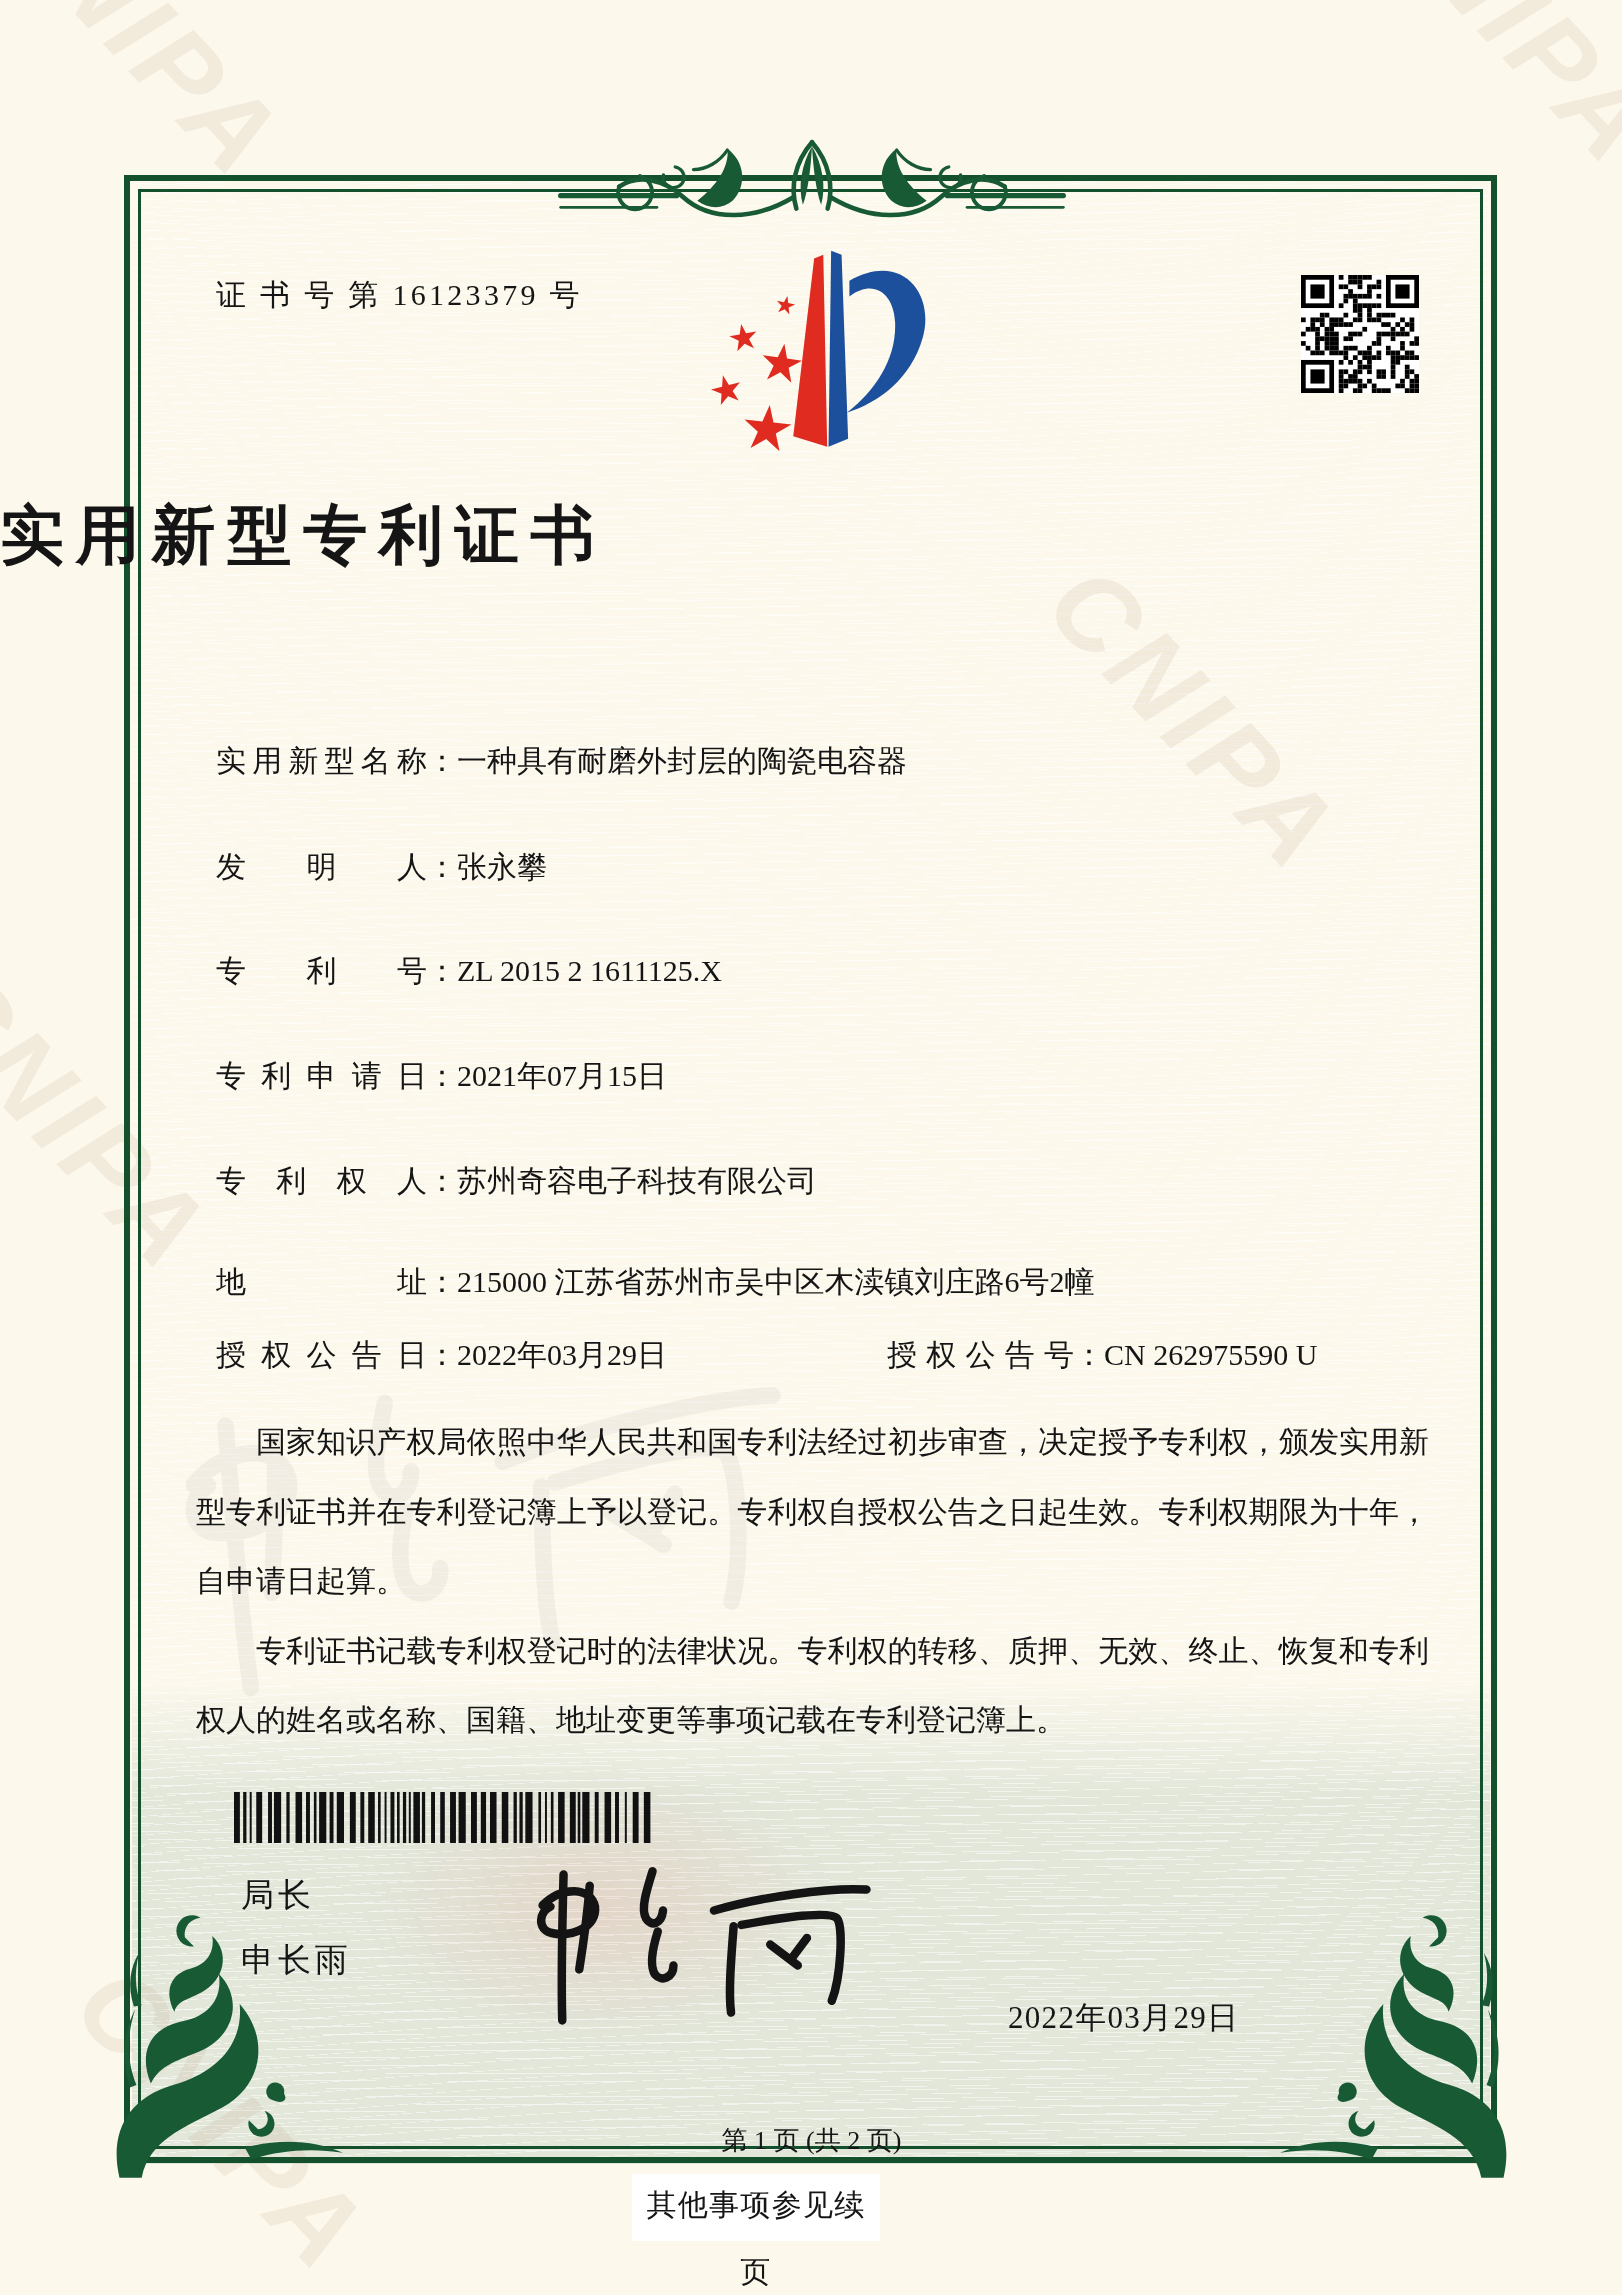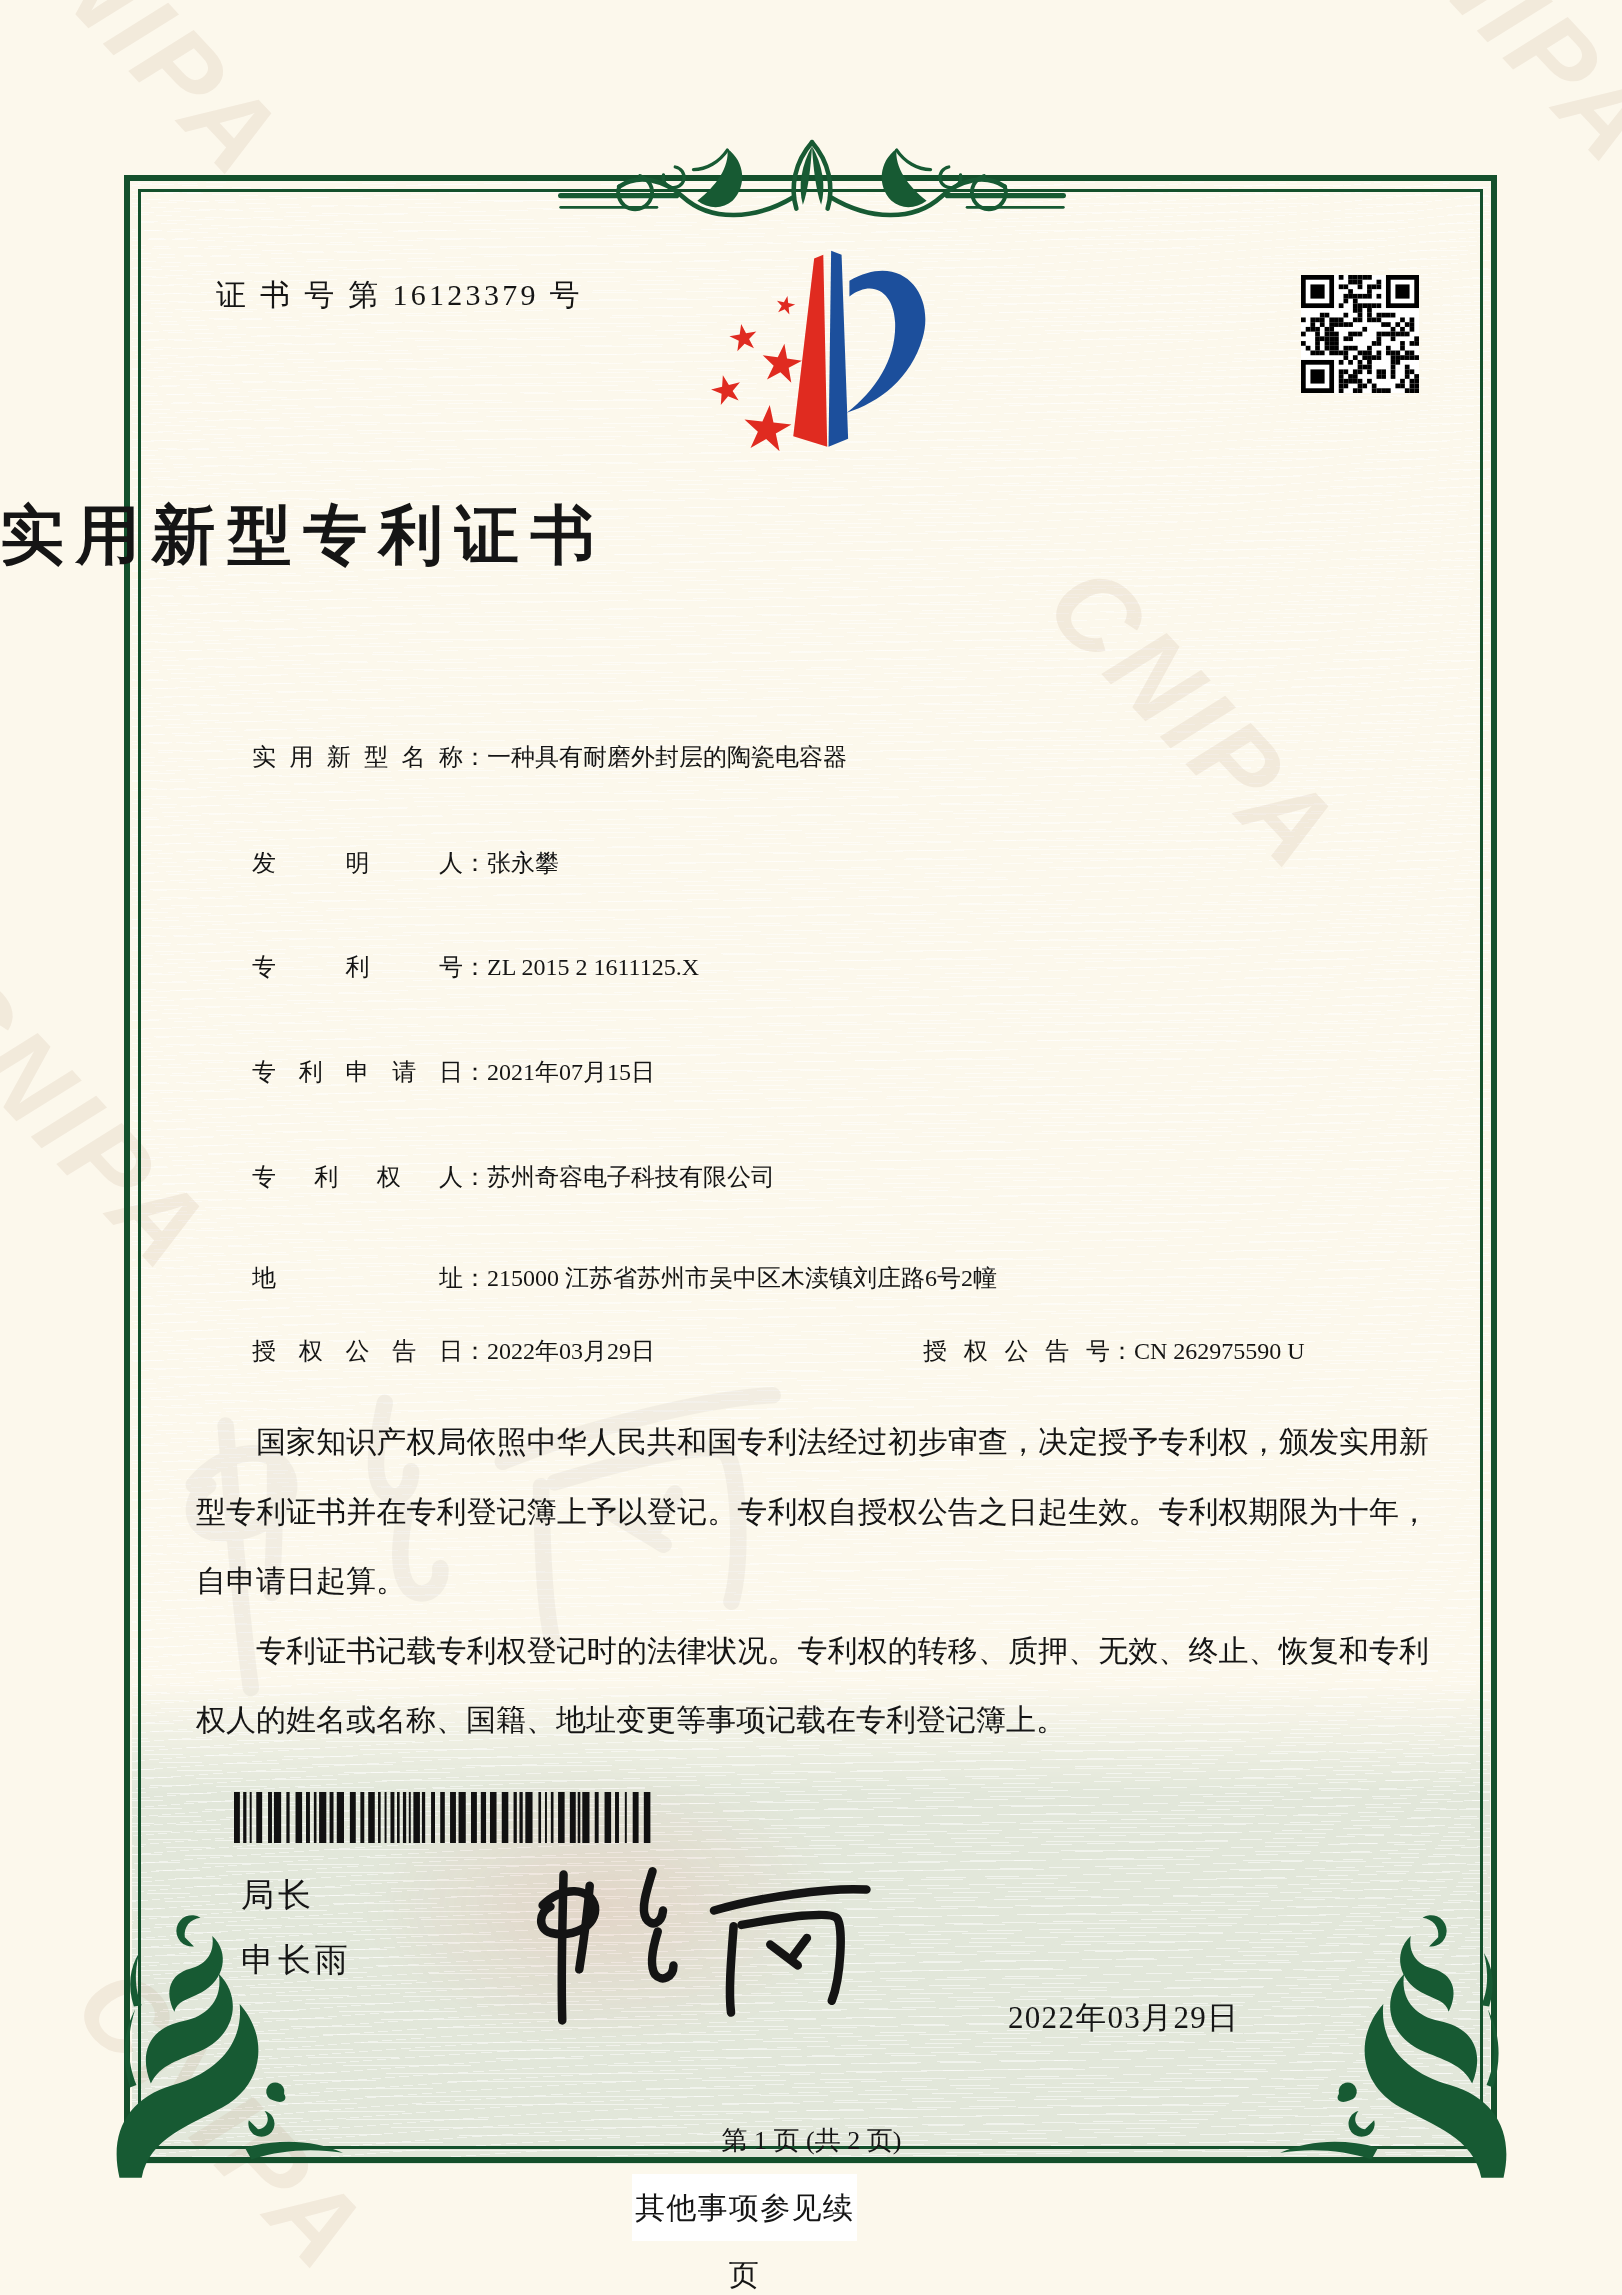--- a/index.html
+++ b/index.html
@@ -38,40 +38,40 @@
     position:absolute;left:366px;top:1767px;width:471px;height:281px;border-radius:50%;
     background:radial-gradient(closest-side,rgba(226,88,66,.12),rgba(226,88,66,0));
     filter:blur(9.2px);
   }
   
   .cert-no{position:absolute;left:216px;top:275px;font-size:30px;letter-spacing:3.3px;}
   .title{
     position:absolute;left:0;top:492px;width:1623px;text-align:left;
     font-size:64px;font-weight:bold;letter-spacing:11.8px;
   }
-  .row{position:absolute;left:216px;font-size:24px;white-space:nowrap;margin-left:36px;}
+  .row{position:absolute;left:216px;font-size:30px;white-space:nowrap;}
   .lbl{
     display:inline-block;width:211px;text-align:justify;text-align-last:justify;
     -moz-text-align-last:justify;vertical-align:top;
   }
   .lbl-sm{
     display:inline-block;width:187px;text-align:justify;text-align-last:justify;
     vertical-align:top;
   }
   .paras{
     position:absolute;left:196px;top:1407px;width:1233px;
     font-size:30px;line-height:2.32;text-align:justify;
   }
   .paras p{margin:0;text-indent:2em;}
   .director{position:absolute;left:241px;font-size:33px;letter-spacing:3.9px;}
   .sign-date{position:absolute;left:1008px;top:1997px;font-size:31px;letter-spacing:1.3px;}
   .page-no{position:absolute;left:550px;top:2123px;width:523px;text-align:center;font-size:26px;}
   .footer-note{
-    position:absolute;left:632px;top:2174px;width:225px;height:67px;background:#ffffff;
-    font-size:30px;text-align:center;line-height:67px;letter-spacing:1.3px;
+    position:absolute;left:632px;top:2174px;width:248px;height:67px;background:#ffffff;
+    font-size:30px;text-align:center;line-height:67px;letter-spacing:1.3px;font-family:Liberation Mono, monospace;
   }
   .qr{position:absolute;left:1301px;top:275px;width:118px;height:118px;background:#fff;}
   .barcode{position:absolute;left:234px;top:1792px;width:419px;height:51px;}
   .logo{position:absolute;left:686px;top:239px;width:255px;height:222px;}
   .ornament-top{position:absolute;left:558px;top:124px;width:508px;height:99px;}
   .corner{position:absolute;width:262px;height:294px;}
   .corner.left{left:110px;top:1885px;}
   .corner.right{left:1251px;top:1885px;transform:scaleX(-1);}
   .signature{position:absolute;left:523px;top:1845px;width:471px;height:203px;}
   .sig-ghost{

